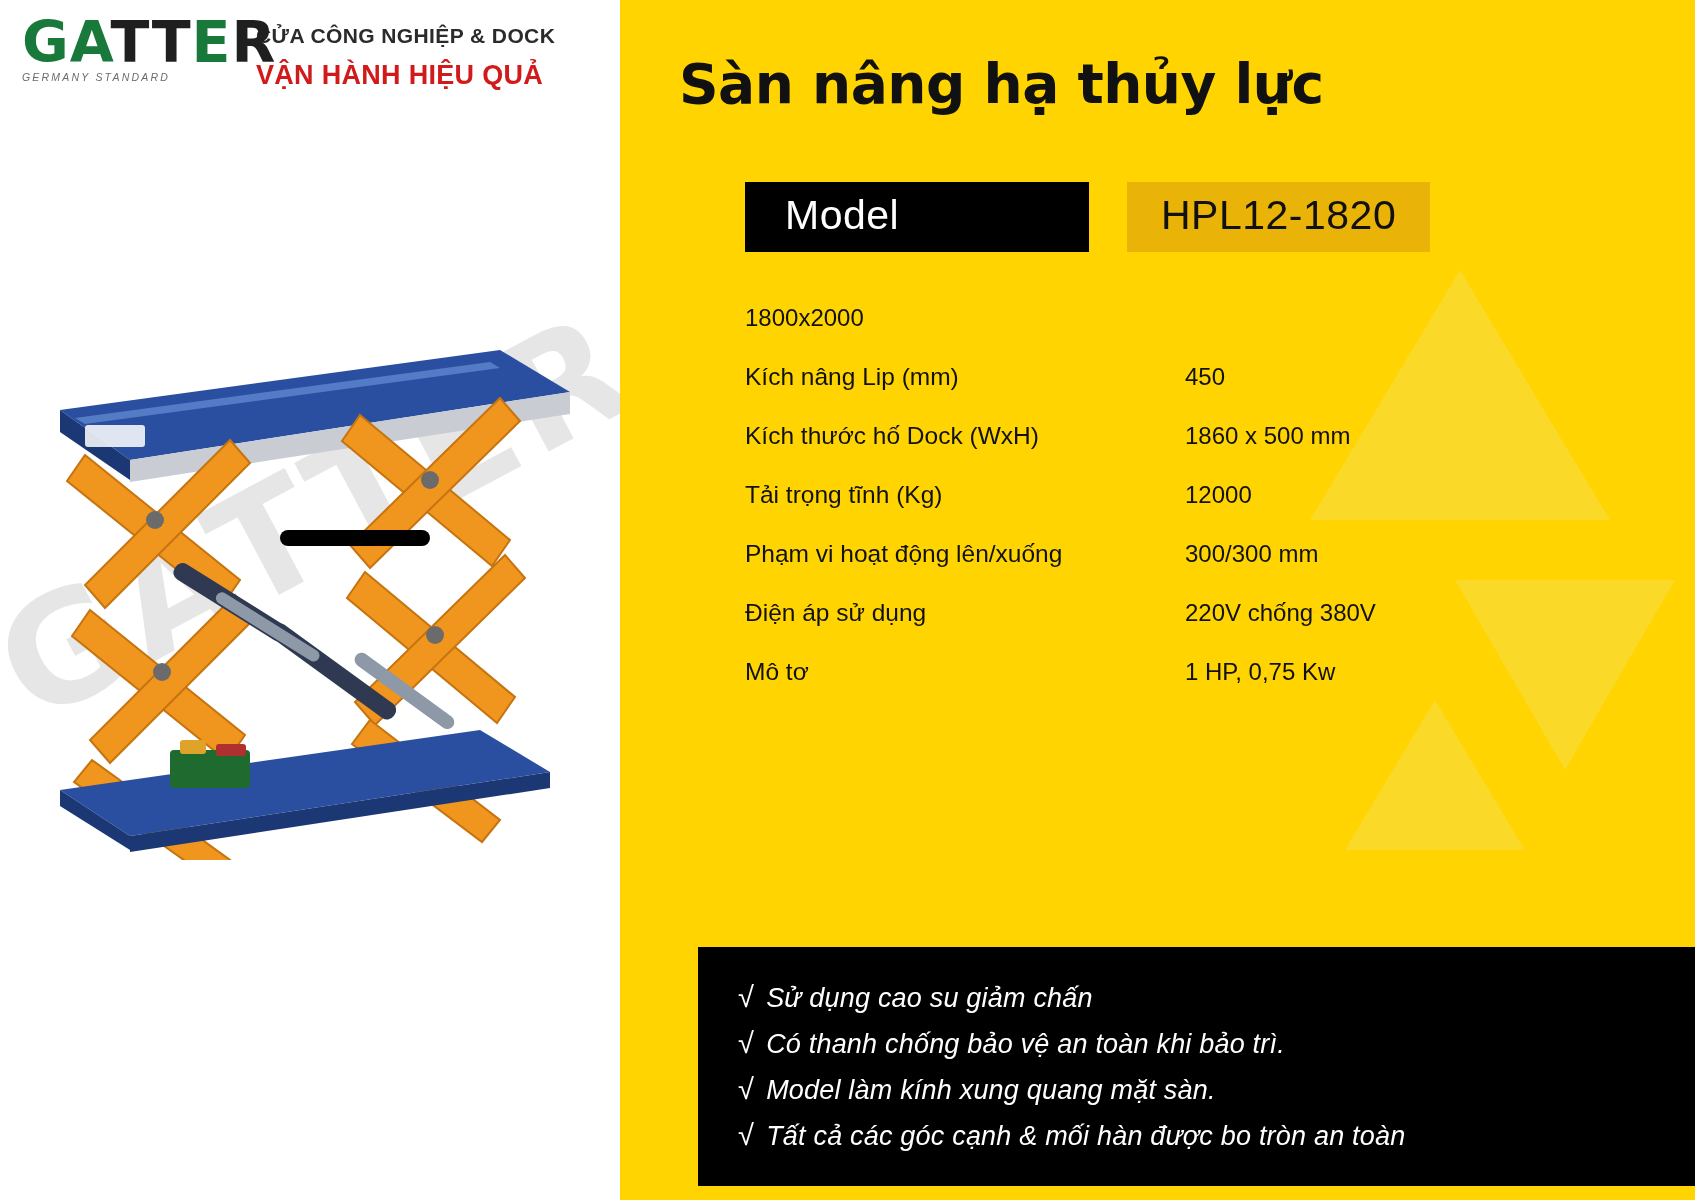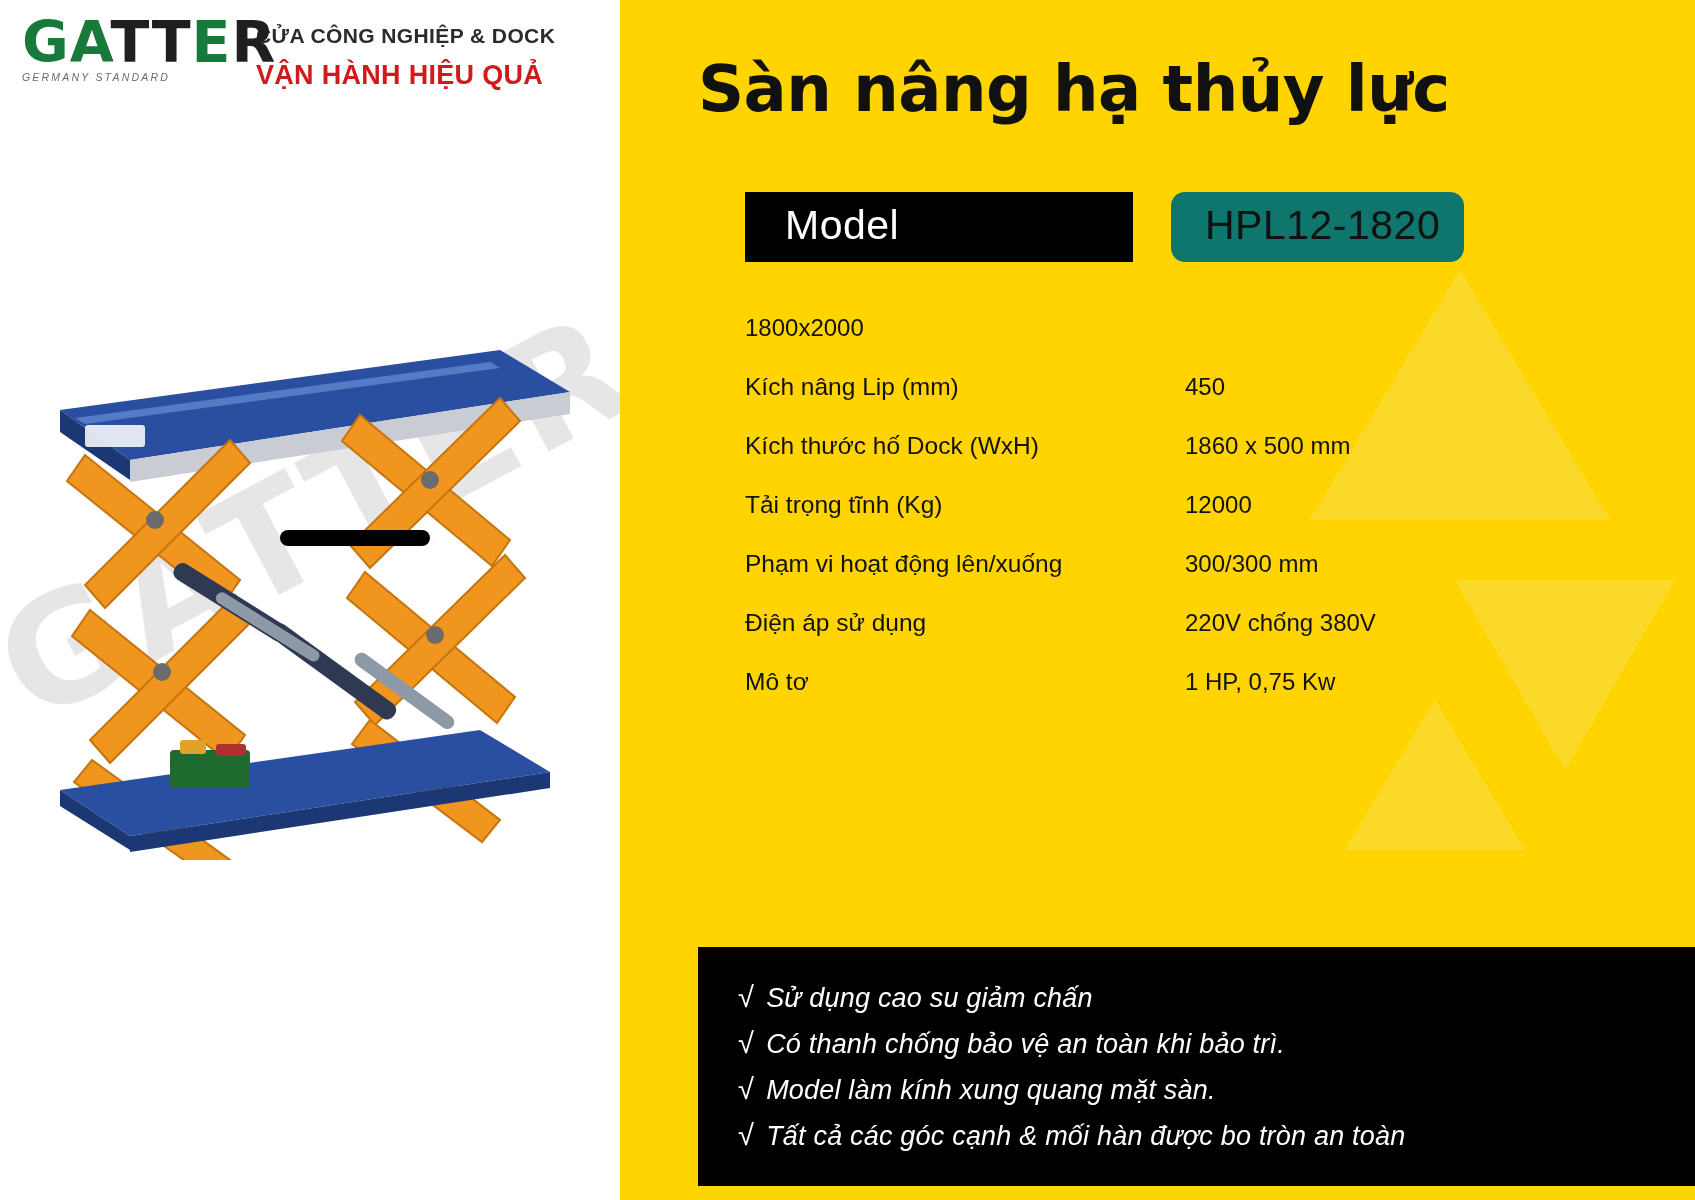--- a/index.html
+++ b/index.html
@@ -120,54 +120,53 @@
   .tri-3 {
     top: 700px; right: 170px;
     width: 0; height: 0;
     border-left: 90px solid transparent;
     border-right: 90px solid transparent;
     border-bottom: 150px solid #f2e36b;
   }
 
   .title {
     position: relative;
-    margin: 52px 0 0 78px;
+    margin: 52px 0 0 59px;
     font-family: "DejaVu Sans", sans-serif;
-    font-size: 64px;
+    font-size: 55px;
     font-weight: 700;
     color: #111111;
     letter-spacing: -0.5px;
     z-index: 3;
   }
 
   .model-row {
     position: relative;
     margin: 66px 0 0 125px;
     display: flex;
     align-items: stretch;
     z-index: 3;
   }
   .model-label {
     background: #000000;
     color: #ffffff;
     font-size: 41px;
     font-weight: 400;
     padding: 10px 40px 13px 40px;
-    width: 388px;
+    width: 344px;
     letter-spacing: .5px;
   }
   .model-value {
-    background: #0f766e;
+    background: #eab308;
     color: #111111;
     font-size: 41px;
     font-weight: 400;
-    padding: 10px 24px 13px 34px;
+    padding: 10px 34px 13px 34px;
     margin-left: 38px;
     letter-spacing: .5px;
-    border-radius: 14px;
   }
 
   .spec-table {
     position: relative;
     margin: 52px 0 0 125px;
     width: 860px;
     z-index: 3;
   }
   .spec-row {
     display: flex;

